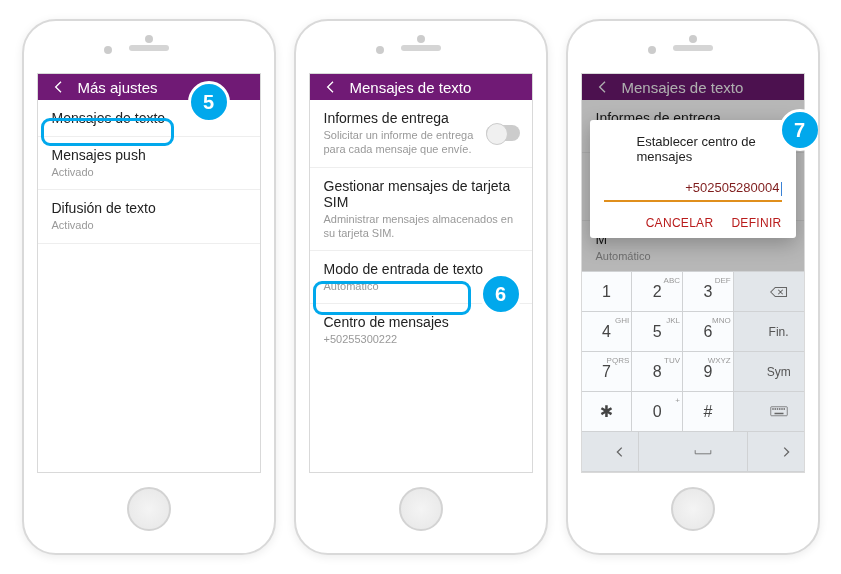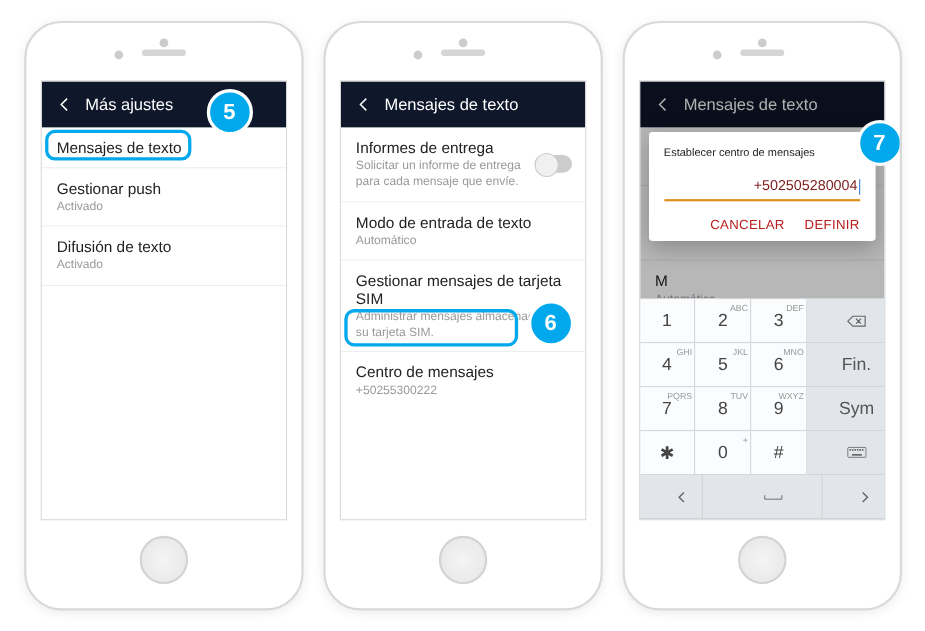--- a/index.html
+++ b/index.html
@@ -70,23 +70,23 @@
     margin-top: 14px;
     width: 44px;
     height: 44px;
     border: 2px solid #d3d3d3;
     border-radius: 50%;
     background: radial-gradient(circle, #f4f4f4, #e6e6e6);
   }
 
   
   .header {
-    background: #0f172a;
+    background: #701a75;
     color: #fff;
-    height: 42px;
+    height: 26px;
     display: flex;
     align-items: center;
     padding: 0 12px;
     font-size: 15px;
     font-weight: 500;
   }
   .header .back {
     width: 18px;
     height: 18px;
     margin-right: 10px;
@@ -185,24 +185,25 @@
     z-index: 3;
   }
   .dialog {
     background: #fff;
     border-radius: 3px;
     margin: 46px 8px 0 8px;
     box-shadow: 0 6px 20px rgba(0,0,0,0.25);
     padding: 14px 14px 8px 14px;
   }
   .dialog .dlg-title {
-    font-size: 10px;
+    font-size: 13px;
     color: #222;
     margin-bottom: 12px;
     font-weight:500;
+    margin-left:33px;
   }
   .dialog .dlg-input {
     width: 100%;
     border: none;
     border-bottom: 2px solid #e08f1c;
     font-size: 13px;
     padding: 4px 0;
     outline: none;
     color: #7f1d1d;
     text-align: right;
@@ -240,21 +241,21 @@
     display: flex;
     flex-direction: column;
     align-items: center;
     justify-content: center;
     font-size: 16px;
     color: #444;
     position: relative;
   }
   .key:last-child { border-right: none; }
   .key .klabel { font-size: 8px; color: #999; position:absolute; top:4px; right:2px; }
-  .key.fn { background: #e2e6ea; font-size: 16px; color:#555;padding-left:20px; }
+  .key.fn { background: #e2e6ea; font-size: 12px; color:#555;padding-left:20px; }
 
   .cursor-caret {
     display: inline-block;
     width: 1px;
     height: 14px;
     background: #3a82d6;
     vertical-align: middle;
     margin-left: 1px;
   }
 
@@ -278,21 +279,21 @@
       <span>Más ajustes</span>
     </div>
 
     <div class="content">
 
       <div class="row">
         <div class="title">Mensajes de texto</div>
       </div>
 
       <div class="row">
-        <div class="title">Gestionar push</div>
+        <div class="title">Mensajes push</div>
         <div class="sub">Activado</div>
       </div>
 
       <div class="row">
         <div class="title">Difusión de texto</div>
         <div class="sub">Activado</div>
       </div>
 
 
     </div>
@@ -322,27 +323,27 @@
 
     <div class="content">
 
       <div class="row" style="padding-right:54px;">
         <div class="title">Informes de entrega</div>
         <div class="sub">Solicitar un informe de entrega para cada mensaje que envíe.</div>
         <div class="toggle off"></div>
       </div>
 
       <div class="row">
+        <div class="title">Gestionar mensajes de tarjeta SIM</div>
+        <div class="sub">Administrar mensajes almacenados en su tarjeta SIM.</div>
+      </div>
+
+      <div class="row">
         <div class="title">Modo de entrada de texto</div>
         <div class="sub">Automático</div>
-      </div>
-
-      <div class="row">
-        <div class="title">Gestionar mensajes de tarjeta SIM</div>
-        <div class="sub">Administrar mensajes almacenados en su tarjeta SIM.</div>
       </div>
 
       <div class="row no-border">
         <div class="title">Centro de mensajes</div>
         <div class="sub">+50255300222</div>
       </div>
     </div>
 
     <div class="highlight-box" style="top:207px; left:3px; width:158px; height:34px;"></div>
 

